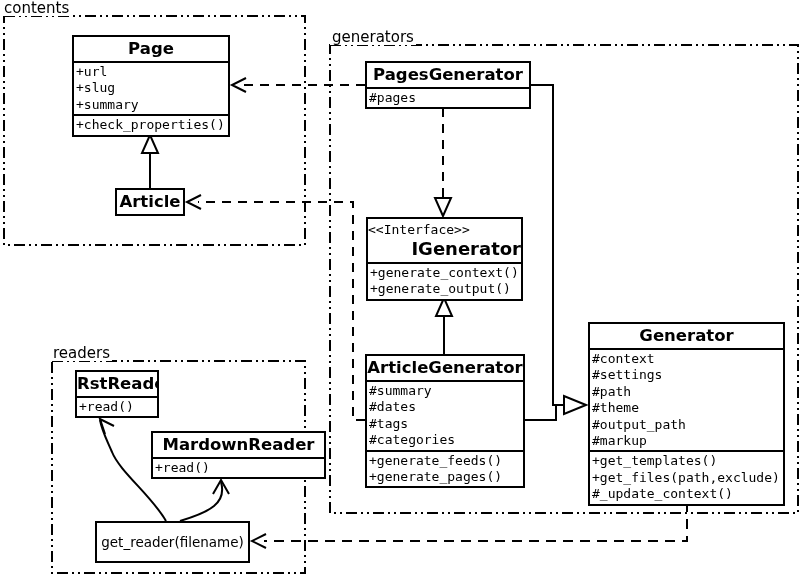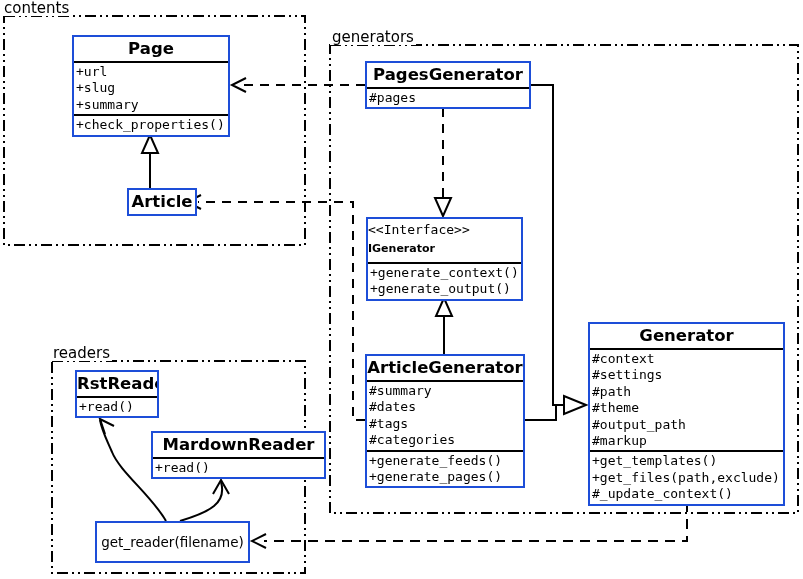--- a/index.html
+++ b/index.html
@@ -6,32 +6,32 @@
   #canvas{
     position:relative;width:803px;height:579px;background:#ffffff;
     font-family:"DejaVu Sans","Liberation Sans",sans-serif;overflow:hidden;padding-left:38px;
   }
   #wires{position:absolute;left:0;top:0;z-index:1;}
   .pkg-label{
     position:absolute;z-index:3;font-size:15px;color:#000;line-height:16px;
     background:#fff;padding:0 2px;white-space:nowrap;
   }
   .uml-class{
-    position:absolute;z-index:2;background:#fff;border:2px solid #1d4ed8;
+    position:absolute;z-index:2;background:#fff;border:2px solid #000000;
     box-sizing:border-box;
   }
   .uml-title{
     font-weight:bold;font-size:16.5px;line-height:24px;text-align:center;
     white-space:nowrap;overflow:hidden;
   }
   .uml-stereo{
     font-family:"DejaVu Sans Mono","Liberation Mono",monospace;
     font-size:13px;line-height:17px;text-align:left;white-space:nowrap;
   }
-  .uml-name2{font-weight:bold;font-size:11px;line-height:22px;text-align:left;}
+  .uml-name2{font-weight:bold;font-size:18px;line-height:22px;text-align:right;}
   .uml-compartment{border-top:2px solid #000;padding:1px 0;}
   .member{
     font-family:"DejaVu Sans Mono","Liberation Mono",monospace;
     font-size:13px;line-height:16.4px;padding:0 2px;white-space:nowrap;
   }
   .uml-plain{
     display:flex;align-items:center;justify-content:center;
     font-size:13.5px;white-space:nowrap;
   }
 </style>
@@ -102,21 +102,21 @@
     <div class="uml-compartment">
       <div class="member">+url</div>
       <div class="member">+slug</div>
       <div class="member">+summary</div>
     </div>
     <div class="uml-compartment">
       <div class="member">+check_properties()</div>
     </div>
   </div>
 
-  <div class="uml-class" style="left:115px;top:188px;width:70px;margin-left:12px;">
+  <div class="uml-class" style="left:115px;top:188px;width:70px;">
     <div class="uml-title">Article</div>
   </div>
 
   <div class="uml-class" style="left:365px;top:61px;width:166px;">
     <div class="uml-title">PagesGenerator</div>
     <div class="uml-compartment">
       <div class="member">#pages</div>
     </div>
   </div>
 

